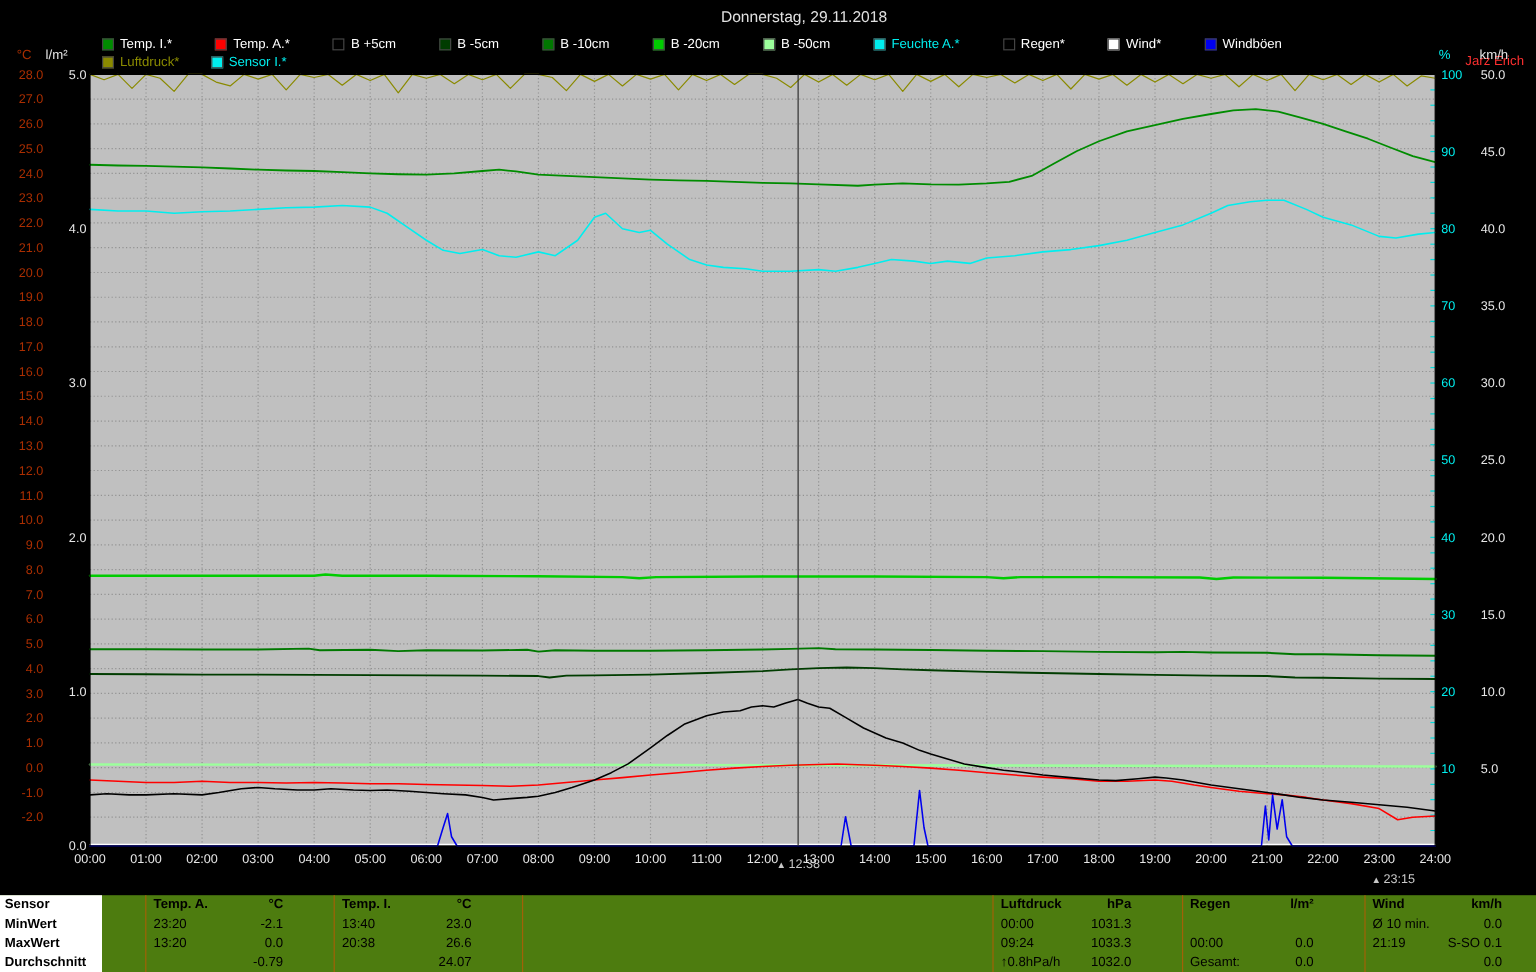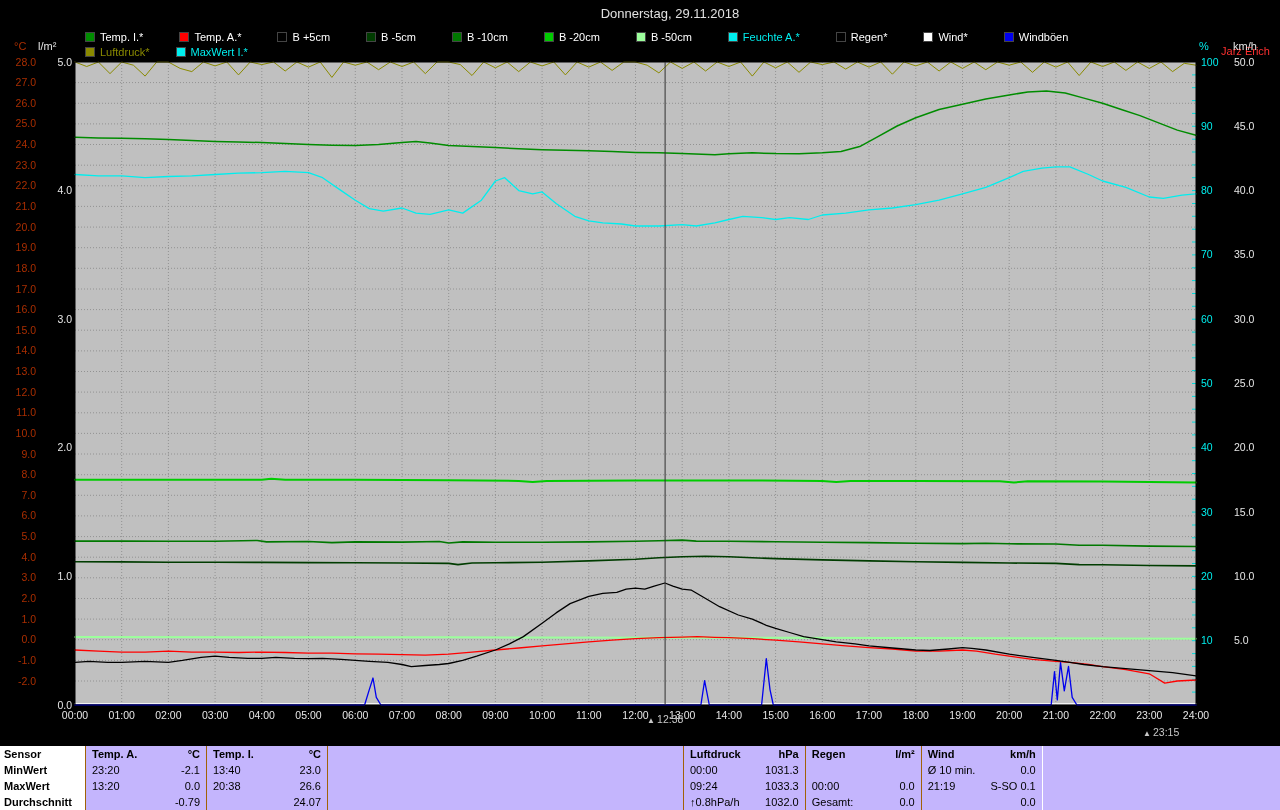--- a/index.html
+++ b/index.html
@@ -13,22 +13,22 @@
   .legend.row2{top:46px;gap:26px;}
   .legend-item{display:flex;align-items:center;gap:5px;white-space:nowrap;}
   .swatch{width:8px;height:8px;display:inline-block;border:1px solid #444;}
   .unit-label{position:absolute;top:40px;font-size:11px;}
   #unit-temp{left:14px;color:#aa2e00;}
   #unit-rain{left:38px;color:#e6e6e6;}
   #unit-hum{left:1199px;color:#00eeee;}
   #unit-wind{left:1233px;color:#e6e6e6;}
   #chart-svg{position:absolute;top:0;left:0;}
   
-  .stats{position:absolute;top:746px;left:0;width:1280px;height:64px;background:#c4b5fd;
-         display:flex;font-size:11px;color:#000;}
+  .stats{position:absolute;top:746px;left:0;width:1280px;height:64px;background:#4d7c0f;
+         display:flex;font-size:11px;color:#000;gap:36px;}
   .stats .labels{width:85px;background:#fff;font-weight:bold;flex:0 0 85px;}
   .stats .labels div{height:16px;line-height:16px;padding-left:4px;}
   .sgroup{flex:0 0 auto;border-left:1px solid #a16207;display:flex;flex-direction:column;}
   .srow{height:16px;line-height:16px;display:flex;}
   .srow .c-left{flex:1;padding-left:6px;white-space:nowrap;}
   .srow .c-right{flex:0 0 58px;text-align:right;padding-right:6px;white-space:nowrap;}
   .srow.head{font-weight:bold;}
   .sfiller{flex:1 1 auto;border-left:1px solid #fff;}
 </style>
 </head>
@@ -84,21 +84,21 @@
         <span style="color: rgb(255, 255, 255);">Windböen</span>
       </span>
     </div>
   <div class="legend row2" id="legend-row2">
       <span class="legend-item">
         <span class="swatch" style="background: rgb(138, 138, 0);"></span>
         <span style="color: rgb(138, 138, 0);">Luftdruck*</span>
       </span>
       <span class="legend-item">
         <span class="swatch" style="background: rgb(0, 238, 238);"></span>
-        <span style="color: rgb(0, 238, 238);">MaxWert I.*</span>
+        <span style="color: rgb(0, 238, 238);">Sensor I.*</span>
       </span>
     </div>
 
   <span class="unit-label" id="unit-temp">°C</span>
   <span class="unit-label" id="unit-rain">l/m²</span>
   <span class="unit-label" id="unit-hum">%</span>
   <span class="unit-label" id="unit-wind">km/h</span>
 
   <svg id="chart-svg" width="1280" height="746">
       <rect x="75" y="62" width="1121" height="643" fill="#c0c0c0"></rect>

